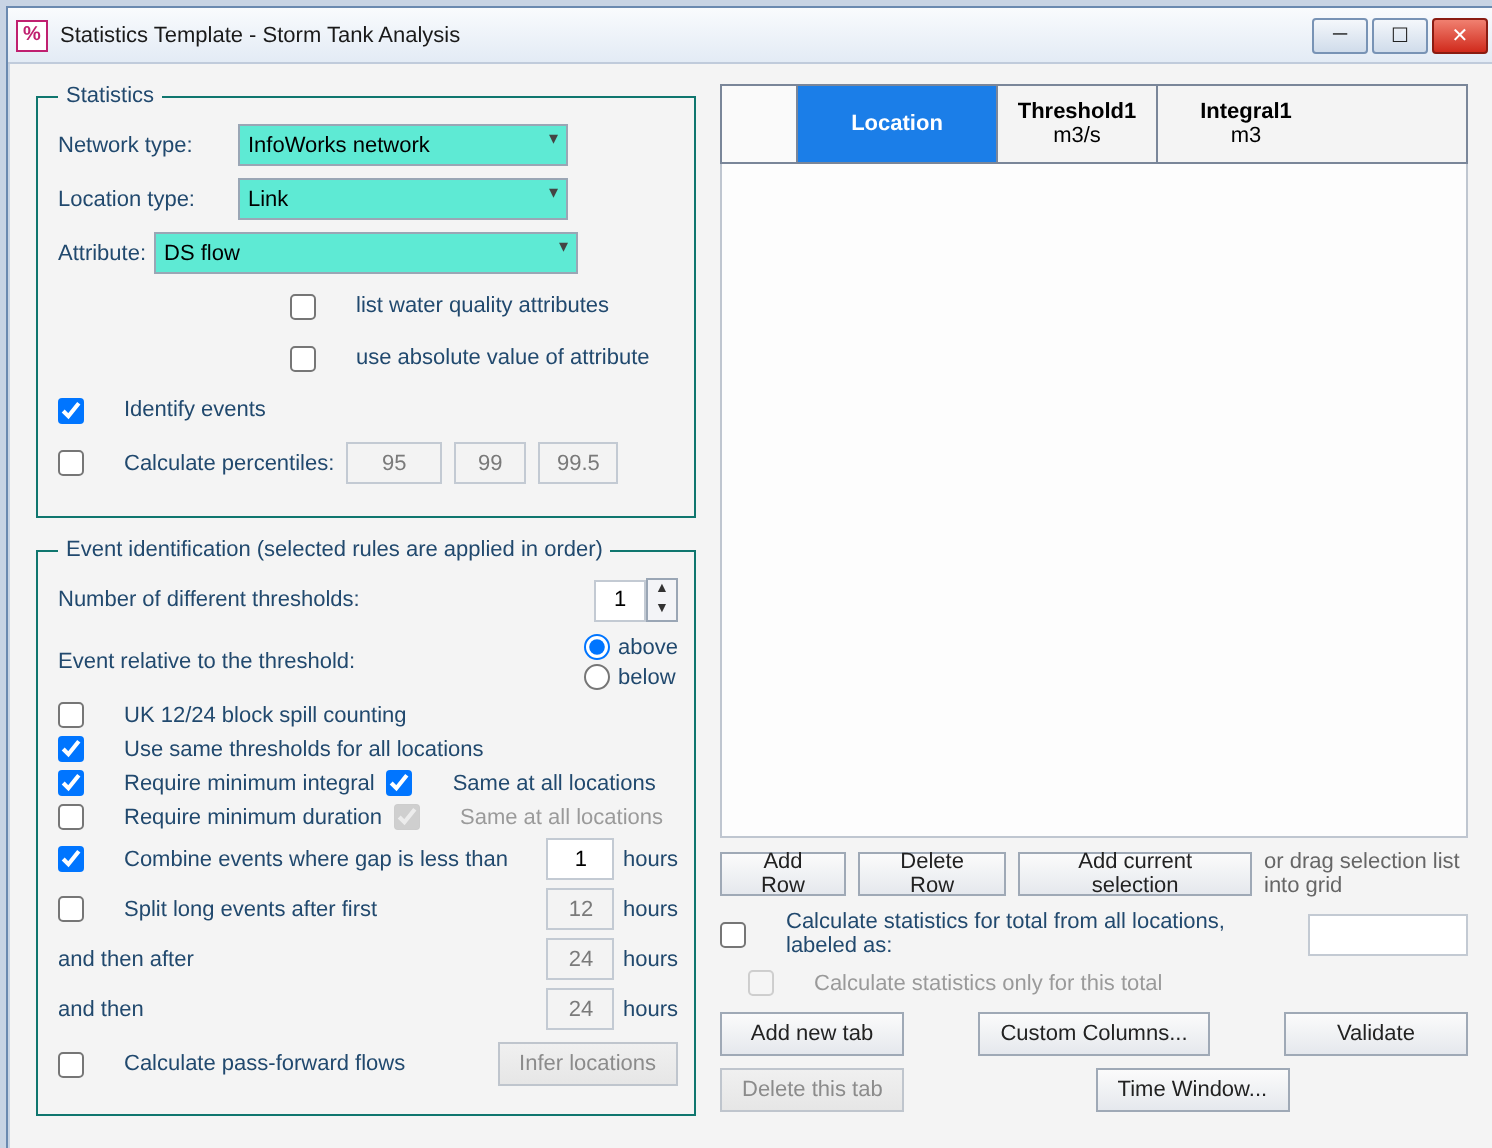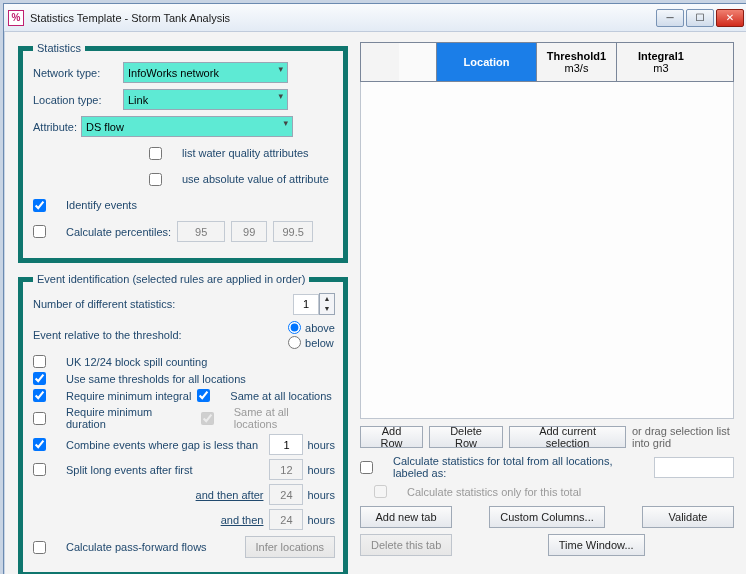--- a/index.html
+++ b/index.html
@@ -9,21 +9,21 @@
 .titlebar .app-icon { width: 16px; height: 16px; border: 1px solid #c02070; display: flex; align-items: center; justify-content: center; font-size: 10px; font-weight: bold; color: #c02070; background: #fff; margin-right: 6px; }
 .titlebar .title { flex: 1; color: #1a1a1a; }
 .titlebar .win-btns { display: flex; gap: 2px; }
 .titlebar .wbtn { width: 28px; height: 18px; background: linear-gradient(#f4f7fb,#d0dceb); border: 1px solid #7893b5; border-radius: 2px; display: flex; align-items: center; justify-content: center; font-size: 10px; color: #222; }
 .titlebar .wbtn.close { background: linear-gradient(#f08070,#d02a1c); color: #fff; border-color: #8a1c12; }
 
 .content { display: flex; gap: 12px; padding: 10px 14px; height: 540px; }
 .left { width: 330px; }
 .right { flex: 1; display: flex; flex-direction: column; }
 
-fieldset { border: 5px solid #0f766e; padding: 8px 8px 10px 10px; margin-bottom: 10px; }
+fieldset { border: 1px solid #0f766e; padding: 8px 8px 10px 10px; margin-bottom: 10px; }
 legend { padding: 0 4px; color: #21496e; }
 
 .row { display: flex; align-items: center; margin-bottom: 6px; min-height: 20px; }
 .row label.main { color: #21496e; width: 90px; }
 
 select { height: 21px; border: 1px solid #9aa6b5; background: #5eead4; padding: 0 18px 0 4px; appearance: none; position: relative; }
 .select-wrap { position: relative; display: inline-block; }
 .select-wrap::after { content: "▾"; position: absolute; right: 5px; top: 2px; pointer-events: none; color: #444; font-size: 9px; }
 
 input[type=text] { height: 21px; border: 1px solid #c3cad3; background: #fff; padding: 0 4px; text-align: center; }
@@ -39,40 +39,40 @@
 
 .btn { height: 22px; border: 1px solid #9fa9b6; background: linear-gradient(#fbfbfb,#e5e8ed); padding: 0 10px; display: inline-flex; align-items: center; justify-content: center; color: #222; cursor: pointer; }
 .btn.dis { background: linear-gradient(#f0f0f0,#e6e6e6); color: #8b8b8b; border-color: #bfc5cd; }
 .btn.unit { min-width: 92px; }
 
 .numspin { display: flex; align-items: center; }
 .numspin input { width: 26px; text-align: center; }
 .numspin .spins { display: flex; flex-direction: column; border: 1px solid #9aa6b5; }
 .numspin .spins span { width: 14px; height: 10px; font-size: 7px; line-height: 10px; text-align: center; background: #f3f4f7; color:#333; }
 
-.grid-head { display: flex; border: 1px solid #7a8699; height: 40px; padding-left: 38px; }
+.grid-head { display: flex; border: 1px solid #7a8699; height: 40px; }
 .grid-head .cell { border-right: 1px solid #7a8699; display: flex; flex-direction: column; align-items: center; justify-content: center; font-size: 11px; padding: 2px 4px; text-align: center; }
 .grid-head .cell.sel { background: #1b7ee8; color: #fff; font-weight: bold; }
 .grid-head .cell:last-child { border-right: none; }
 .cell.c0 { width: 38px; background: #fafafa; }
 .cell.c1 { width: 100px; }
 .cell.c2 { width: 80px; }
 .cell.c3 { width: 88px; }
 .grid-body { flex: 1; border: 1px solid #bfc6d0; border-top: none; background: #fdfdfd; }
 
 .right-lower { margin-top: 6px; }
 .right-row { display: flex; align-items: center; gap: 6px; margin-bottom: 6px; }
 .rtxt { color: #666; font-size: 11px; }
 .small-input { width: 80px; height: 18px; border: 1px solid #c3cad3; }
 
 .hours { color: #21496e; margin-left: 4px; }
 .eventrow { display: flex; align-items: center; margin-bottom: 4px; }
 .eventrow .lab { flex: 1; }
 .eventrow input[type=text] { width: 34px; }
-.secondary { text-align: right; padding-right: 6px; color: #21496e; flex: 1; text-decoration: underline; }
+.secondary { text-align: left; padding-right: 6px; color: #21496e; flex: 1; }
 
 .spacer { flex: 1; }
 </style>
 </head>
 <body>
 
 <div class="window">
   <div class="titlebar">
     <div class="app-icon">%</div>
     <div class="title">Statistics Template - Storm Tank Analysis</div>
@@ -125,21 +125,21 @@
             </label>
           <input type="text" class="dis" style="width: 48px; margin-left: 6px;" value="95">
           <input type="text" class="dis" style="width: 36px; margin-left: 6px;" value="99">
           <input type="text" class="dis" style="width: 40px; margin-left: 6px;" value="99.5">
         </div>
       </fieldset>
 
       <fieldset>
         <legend>Event identification (selected rules are applied in order)</legend>
         <div class="row">
-          <span style="flex:1;color:#21496e">Number of different statistics:</span>
+          <span style="flex:1;color:#21496e">Number of different thresholds:</span>
           <div class="numspin">
             <input type="text" value="1" style="">
             <div class="spins">
                 <span>▲</span>
                 <span>▼</span>
               </div>
           </div>
         </div>
         <div class="row">
           <span style="flex:1;color:#21496e">Event relative to the threshold:</span>

